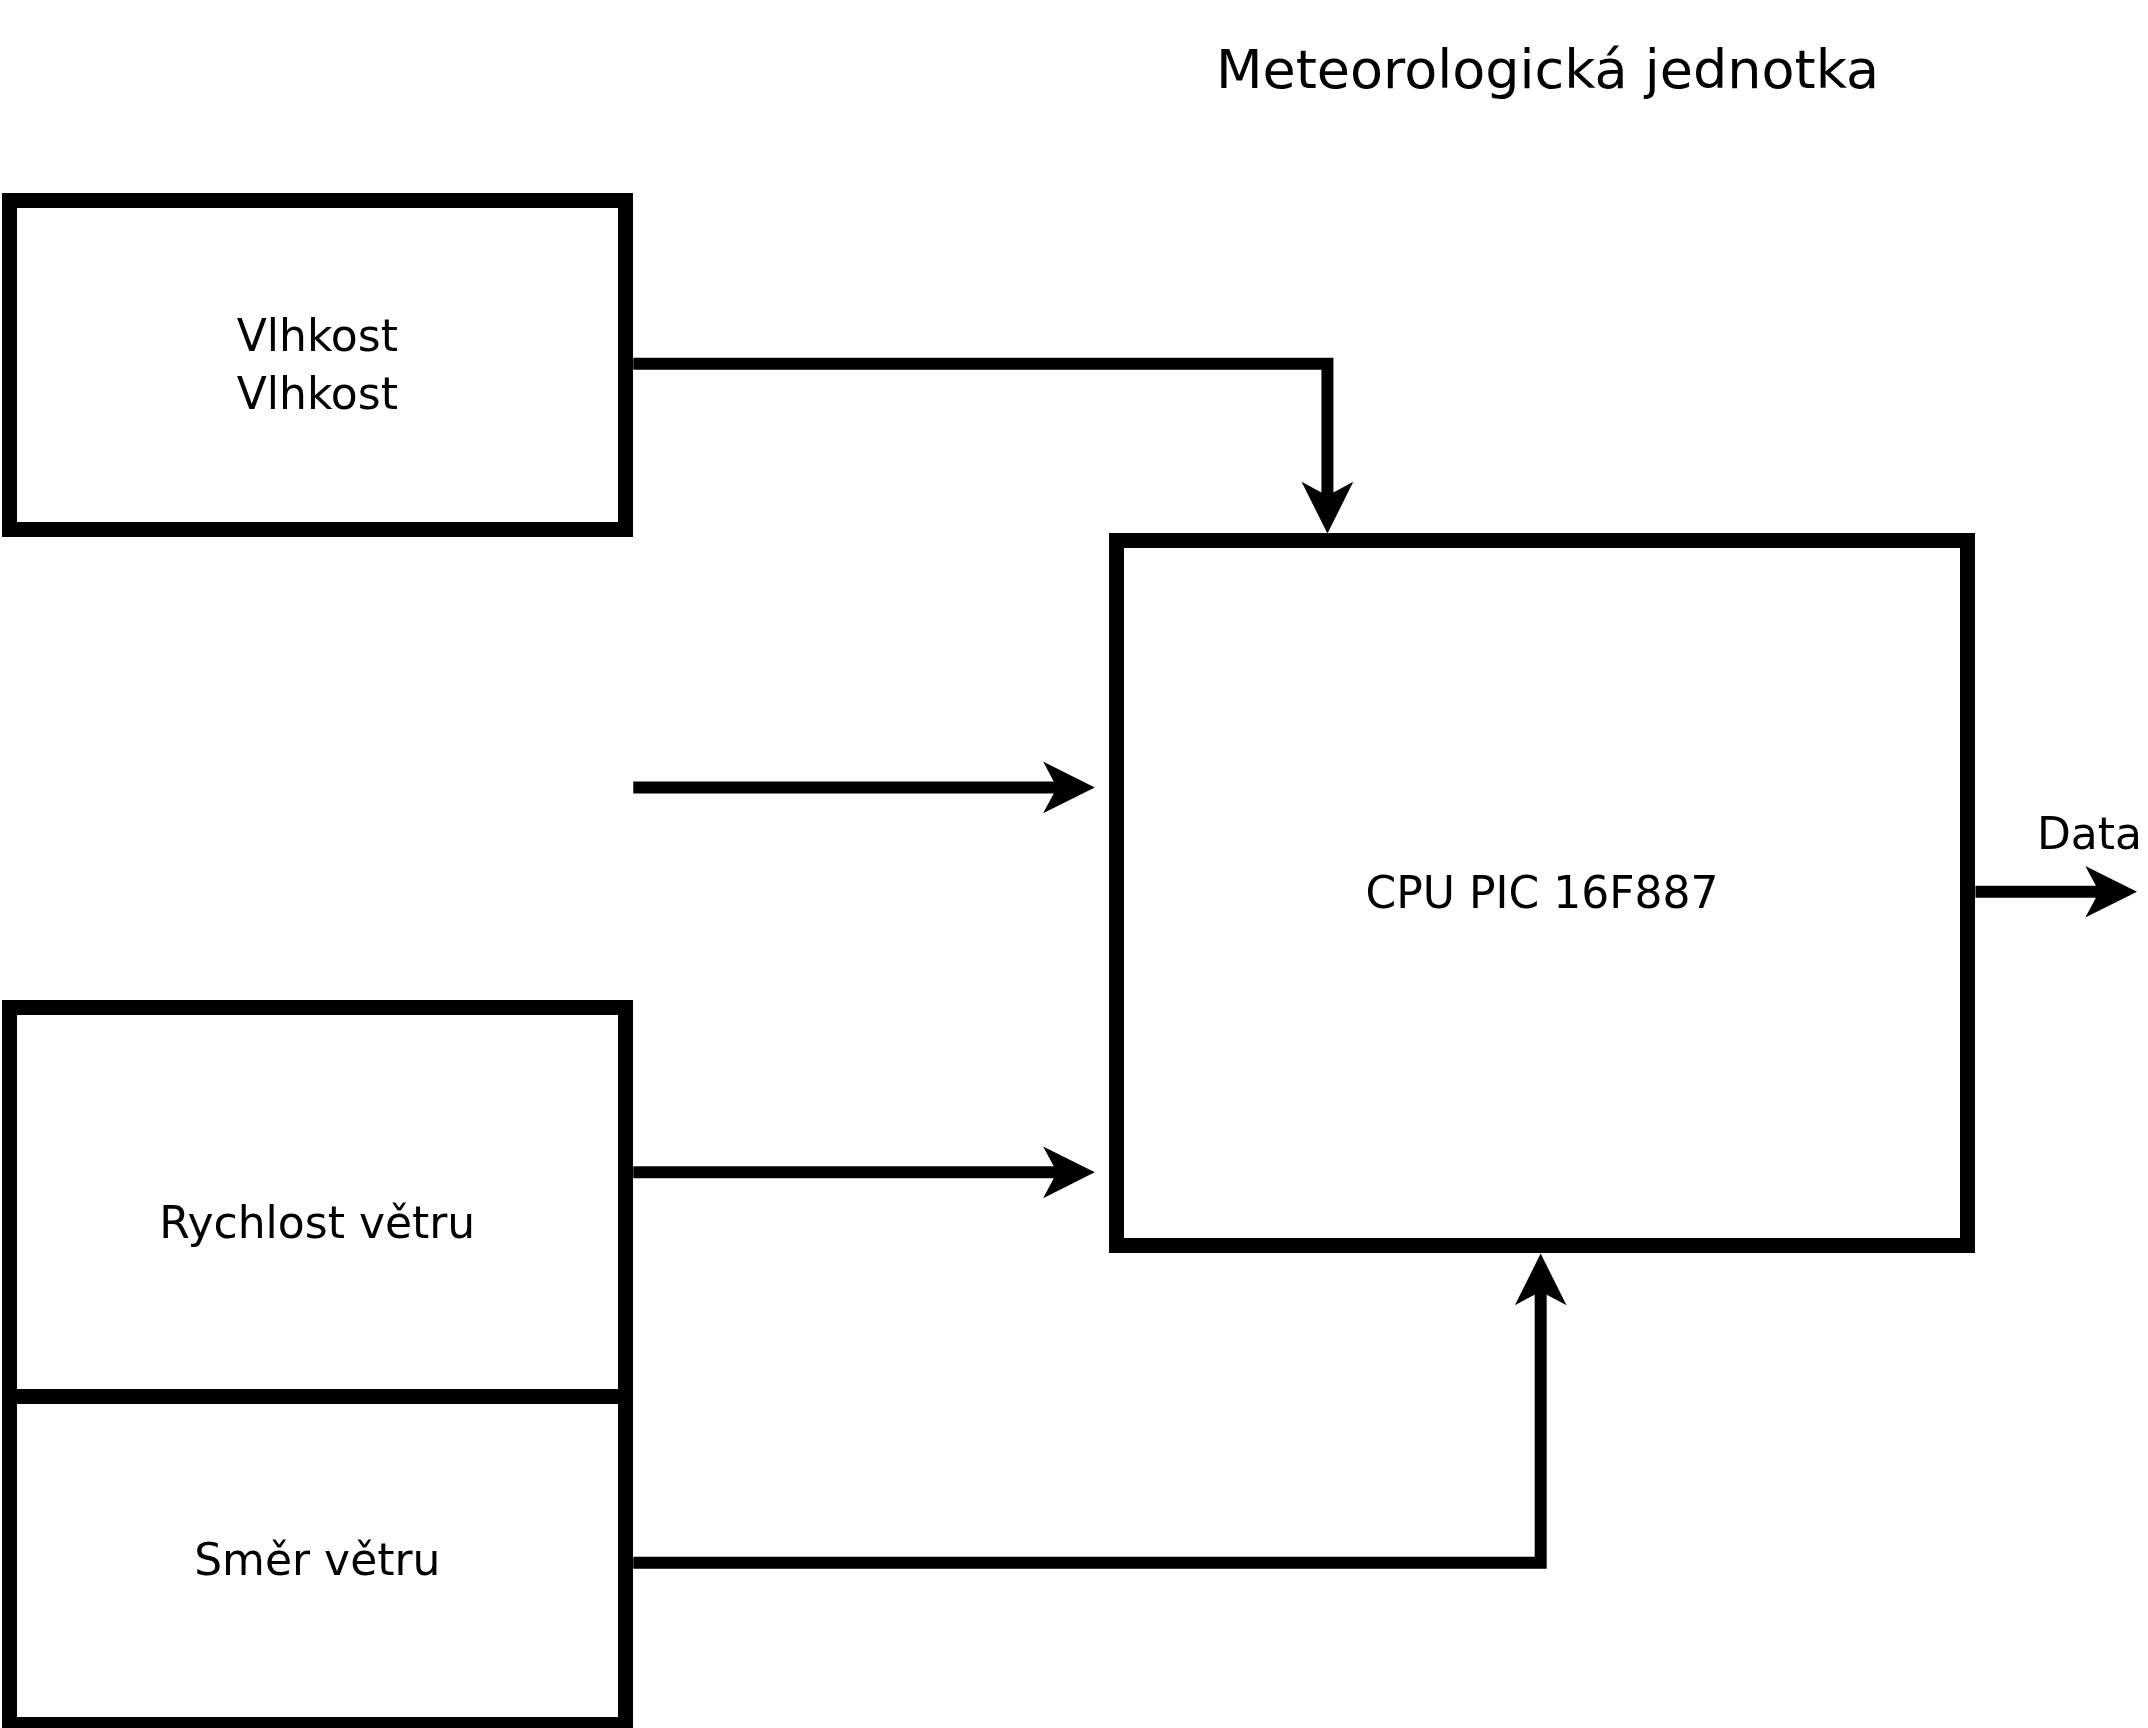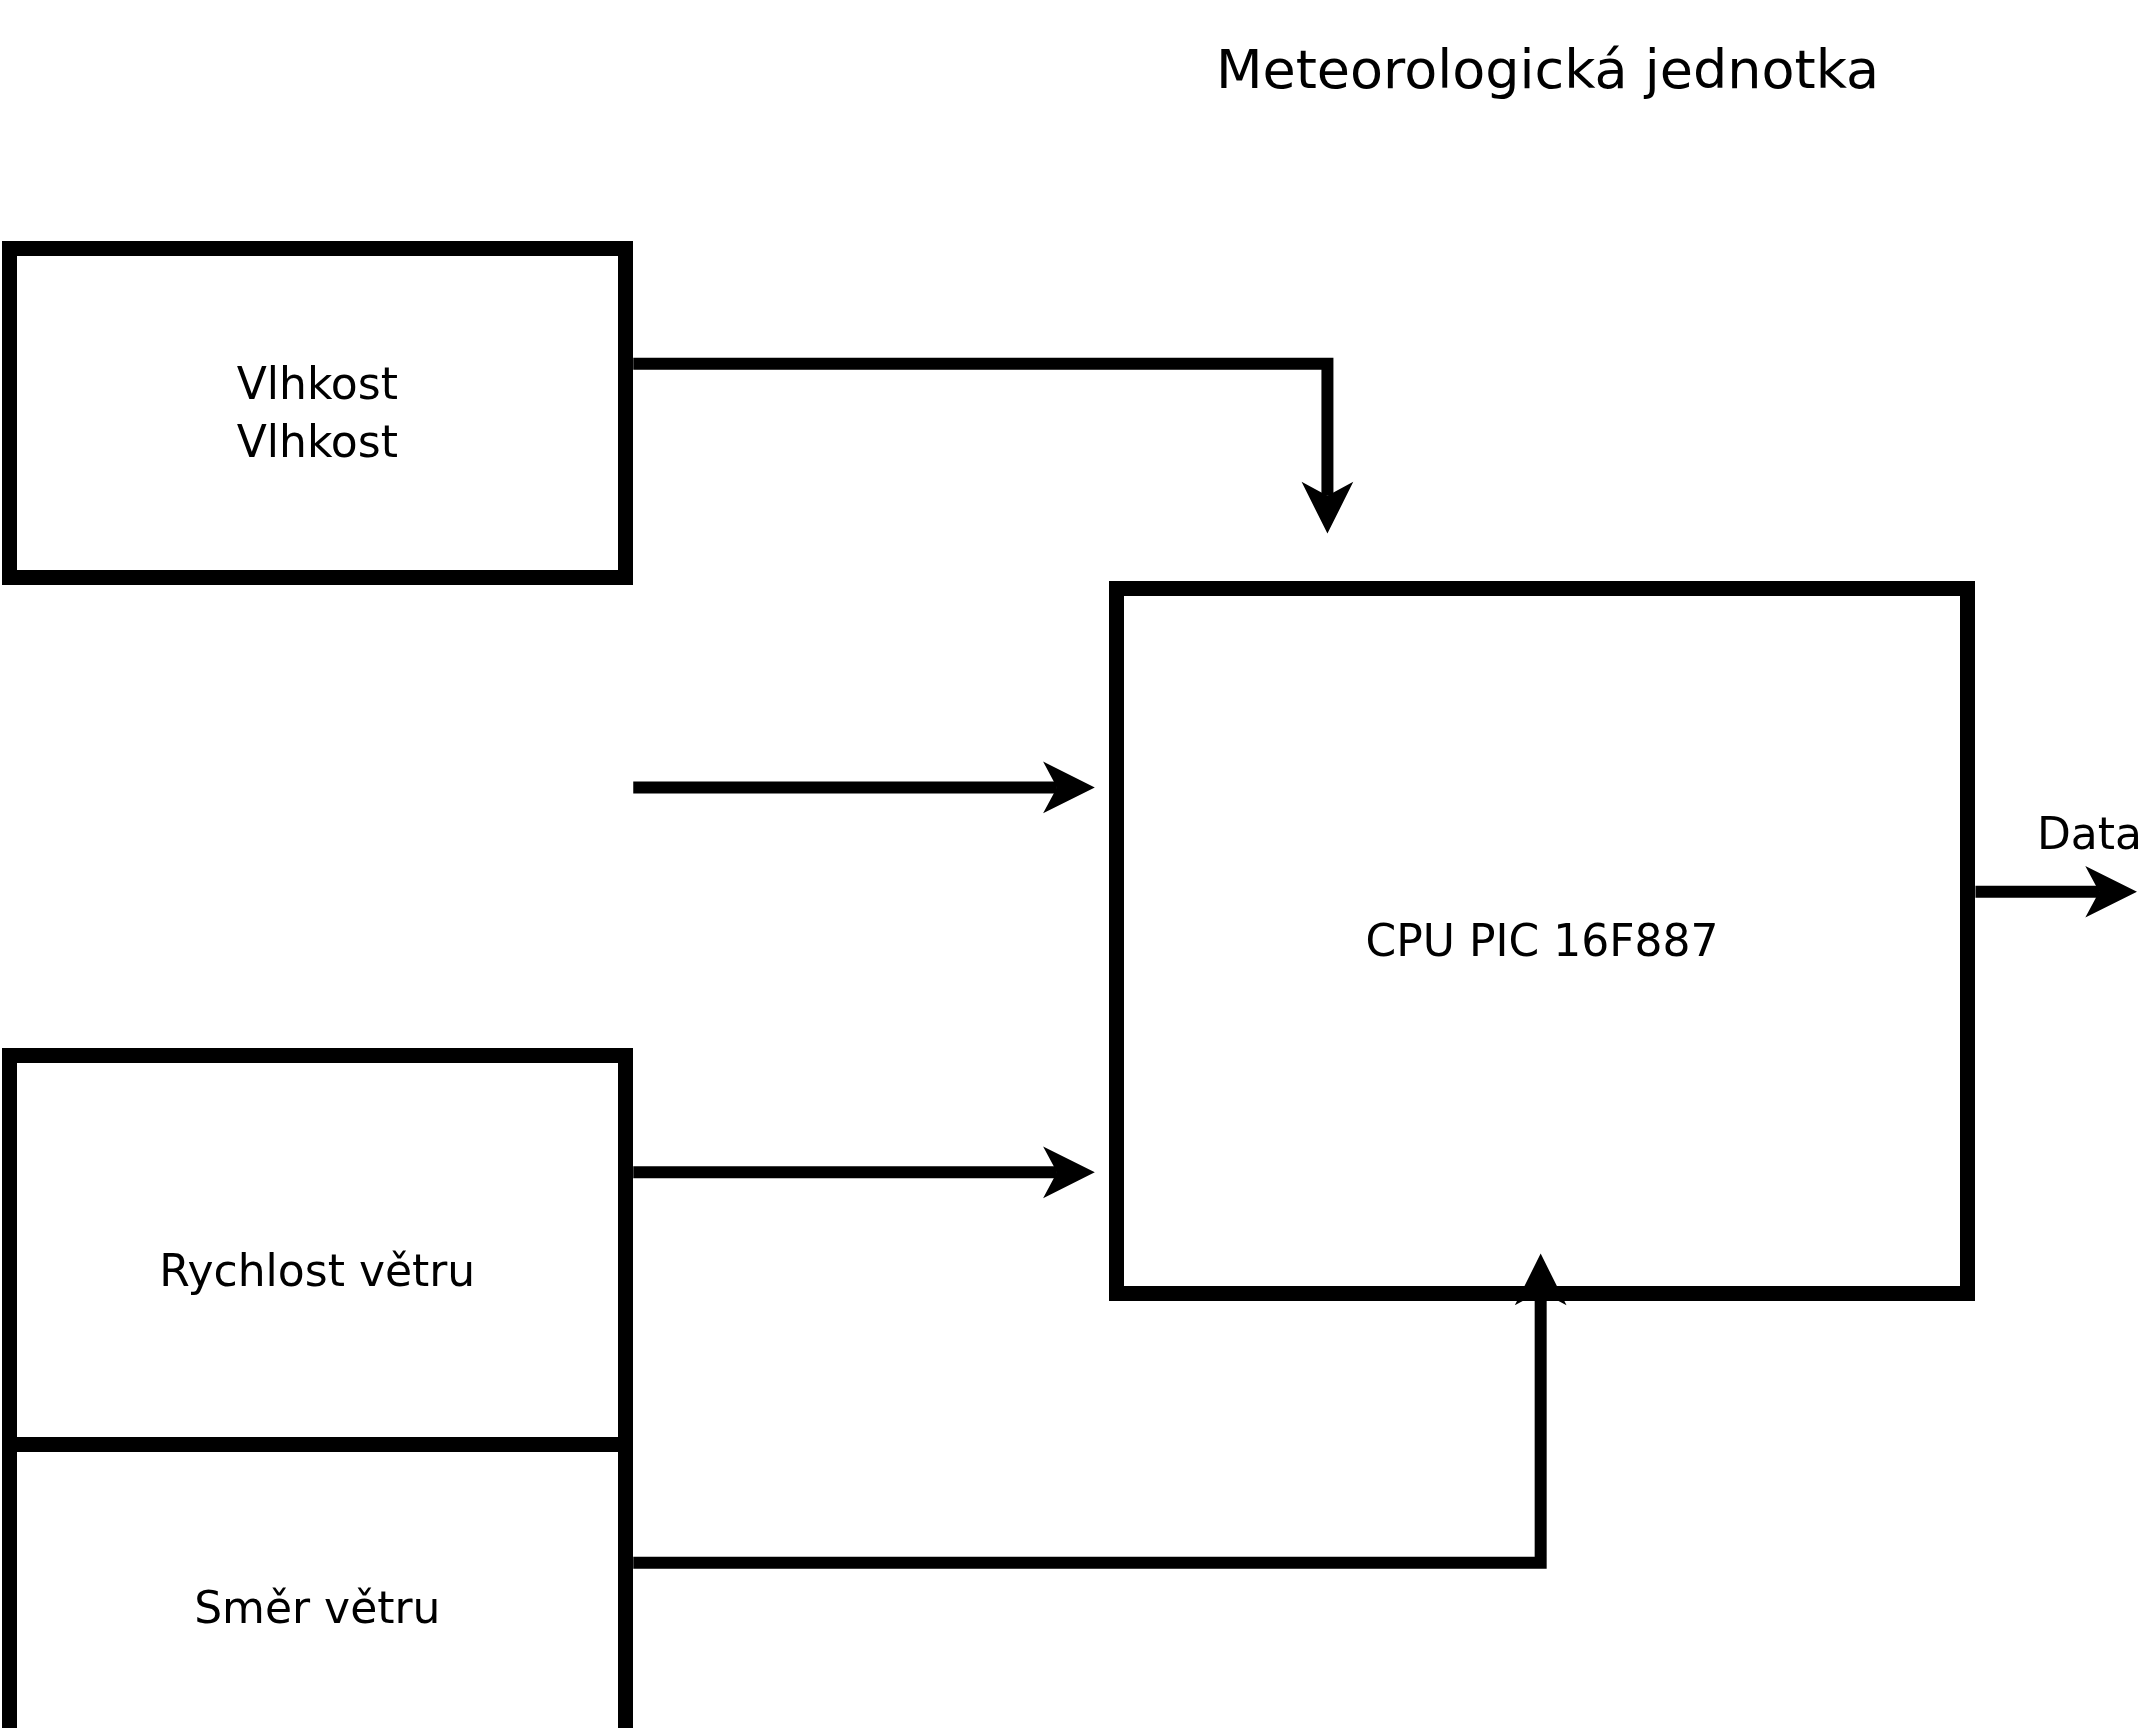--- a/index.html
+++ b/index.html
@@ -36,21 +36,20 @@
     position: absolute;
     border: 15.7px solid var(--stroke);
     background: var(--bg);
     display: flex;
     flex-direction: column;
     align-items: center;
     justify-content: center;
     text-align: left;
     font-size: 44px;
     line-height: 1.32;
-    margin-top: 48px;
   }
   .box-vlhkost { left: 1.8px;    top: 193px;  width: 631px; height: 344px; }
   .box-tlak    { left: 1.8px;    top: 616px;  width: 631px; height: 342px; }
   .box-rychlost{ left: 1.8px;    top: 1000px; width: 631px; height: 447px; }
   .box-smer    { left: 1.8px;    top: 1389px; width: 631px; height: 343px; }
   .box-cpu     { left: 1109px; top: 533px;  width: 866px; height: 720px; }
   .data-label {
     position: absolute;
     left: 1994px;
     top: 810px;

